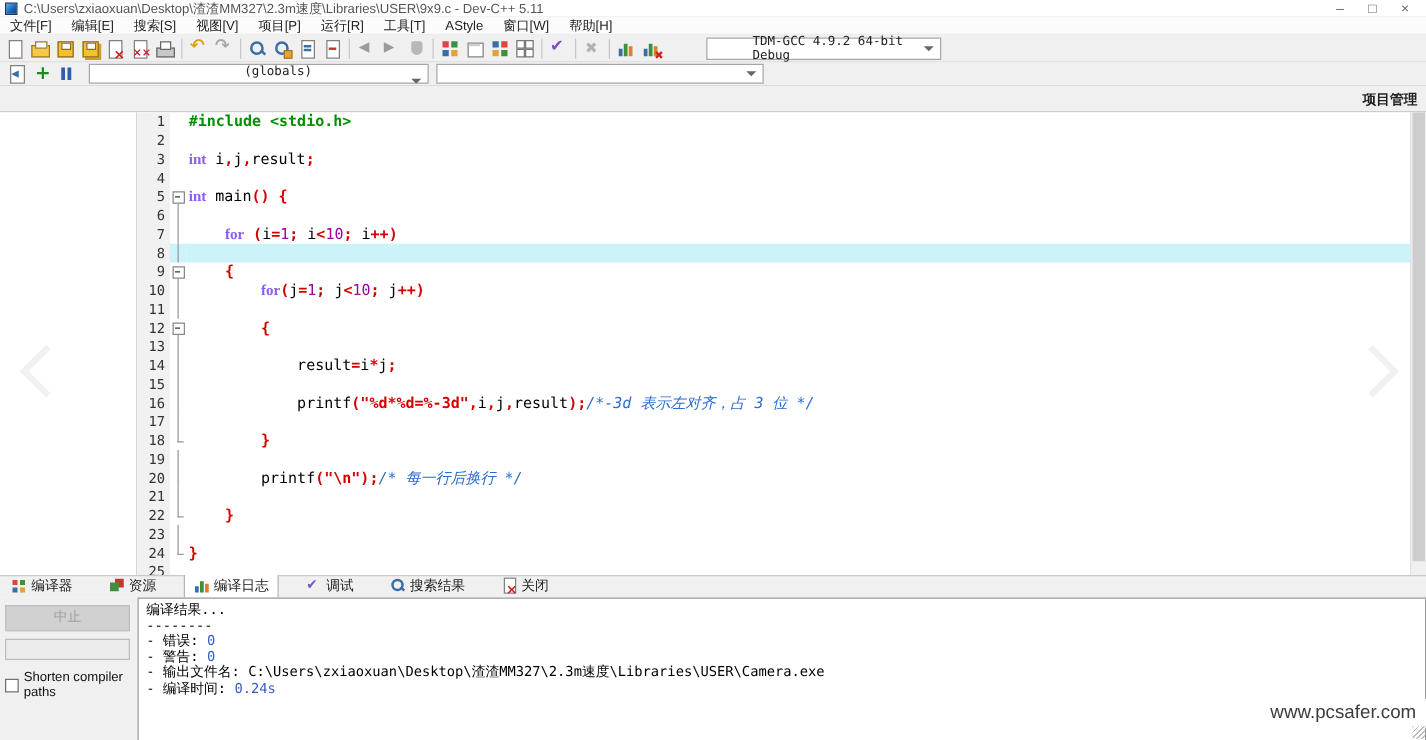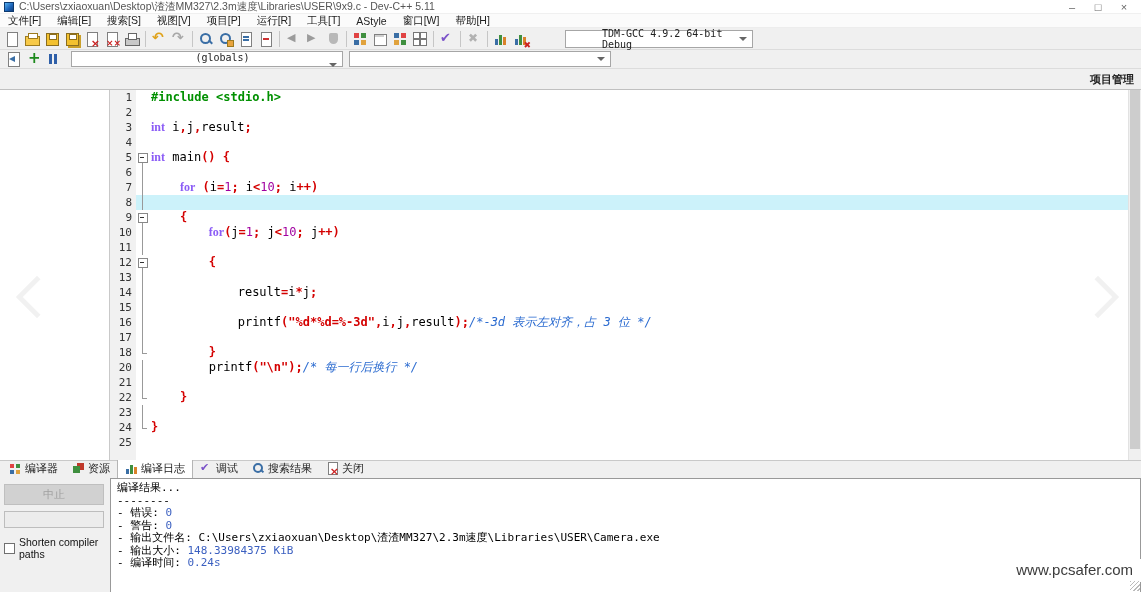--- a/index.html
+++ b/index.html
@@ -127,21 +127,21 @@
   .c-id { color:#000; }
   .vscroll { width:13px; flex:0 0 13px; background:#f0f0f0; border-left:1px solid #e2e2e2; position:relative; }
   .vthumb { position:absolute; left:1px; right:1px; top:0; height:97%; background:#cdcdcd; }
   .chevron { position:absolute; top:192px; width:30px; height:30px; border-left:5px solid rgba(0,0,0,0.055);
     border-bottom:5px solid rgba(0,0,0,0.055); }
   .chevron-left { left:22px; transform:rotate(45deg); }
   .chevron-right { right:28px; transform:rotate(225deg); }
 
   
   .btabbar { height:18px; background:#f0f0f0; border-top:1px solid #c9c9c9; display:flex;
-    align-items:flex-end; font-size:11px; color:#222; padding-left:2px; }
+    align-items:flex-end; font-size:11px; color:#222; padding-left:2px;gap:15px; }
   .btab { display:flex; align-items:center; gap:3px; padding:1px 7px 2px; white-space:nowrap; }
   .btab.active { background:#fff; border:1px solid #b5b5b5; border-bottom:none; }
   .bicon { display:inline-block; width:13px; height:13px; position:relative; background-repeat:no-repeat;
     font-family:"DejaVu Sans", sans-serif; }
   .bi-compiler{background-image:
     linear-gradient(#e04343,#e04343),linear-gradient(#3f8f3f,#3f8f3f),
     linear-gradient(#3a6ea5,#3a6ea5),linear-gradient(#e0a23d,#e0a23d);
     background-position:1px 2px,7px 2px,1px 8px,7px 8px; background-size:4px 4px;}
   .bi-resources{background-image:linear-gradient(#3f8f3f,#3f8f3f),linear-gradient(#c0392b,#c0392b);
     background-position:1px 4px,5px 1px; background-size:7px 7px;}
@@ -412,20 +412,25 @@
         </div>
         <div class="code-line">
           <span class="ln">17</span>
           <span class="fold fold-line"></span>
           <span class="lcontent"></span>
         </div>
         <div class="code-line">
           <span class="ln">18</span>
           <span class="fold fold-end"></span>
           <span class="lcontent"><span class="c-id">        </span><span class="c-sym">}</span></span>
+        </div>
+        <div class="code-line">
+          <span class="ln">19</span>
+          <span class="fold fold-line"></span>
+          <span class="lcontent"></span>
         </div>
         <div class="code-line">
           <span class="ln">20</span>
           <span class="fold fold-line"></span>
           <span class="lcontent"><span class="c-id">        printf</span><span class="c-sym">(</span><span class="c-str">"\n"</span><span class="c-sym">);</span><span class="c-cmt">/* 每一行后换行 */</span></span>
         </div>
         <div class="code-line">
           <span class="ln">21</span>
           <span class="fold fold-line"></span>
           <span class="lcontent"></span>
@@ -495,21 +500,20 @@
       <span>Shorten compiler paths</span>
     </label>
   </div>
   <div class="log-wrap">
     <div class="log-lines">
         <div class="log-line"><span class="lg-k">编译结果...</span></div>
         <div class="log-line"><span class="lg-k">--------</span></div>
         <div class="log-line"><span class="lg-k">- 错误: </span><span class="lg-v">0</span></div>
         <div class="log-line"><span class="lg-k">- 警告: </span><span class="lg-v">0</span></div>
         <div class="log-line"><span class="lg-k">- 输出文件名: </span><span class="lg-k">C:\Users\zxiaoxuan\Desktop\渣渣MM327\2.3m速度\Libraries\USER\Camera.exe</span></div>
-        <div class="log-line"><span class="lg-k">- 输出大小: </span><span class="lg-v">148.33984375 KiB</span></div>
         <div class="log-line"><span class="lg-k">- 编译时间: </span><span class="lg-v">0.24s</span></div>
       </div>
     <div class="hscroll">
       <span class="harrow">◀</span>
       <span class="hthumb"></span>
     </div>
   </div>
 </div>
 
 <div class="watermark">www.pcsafer.com</div>

